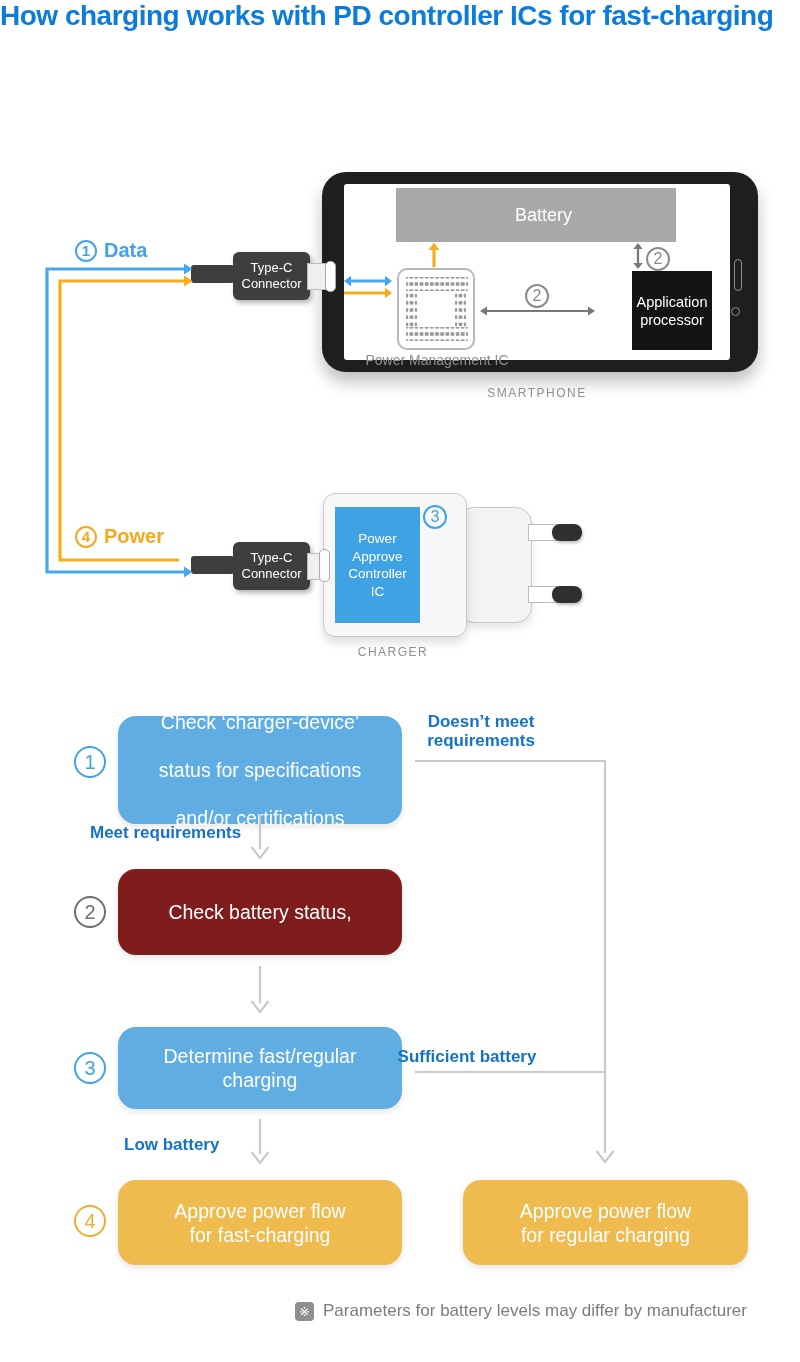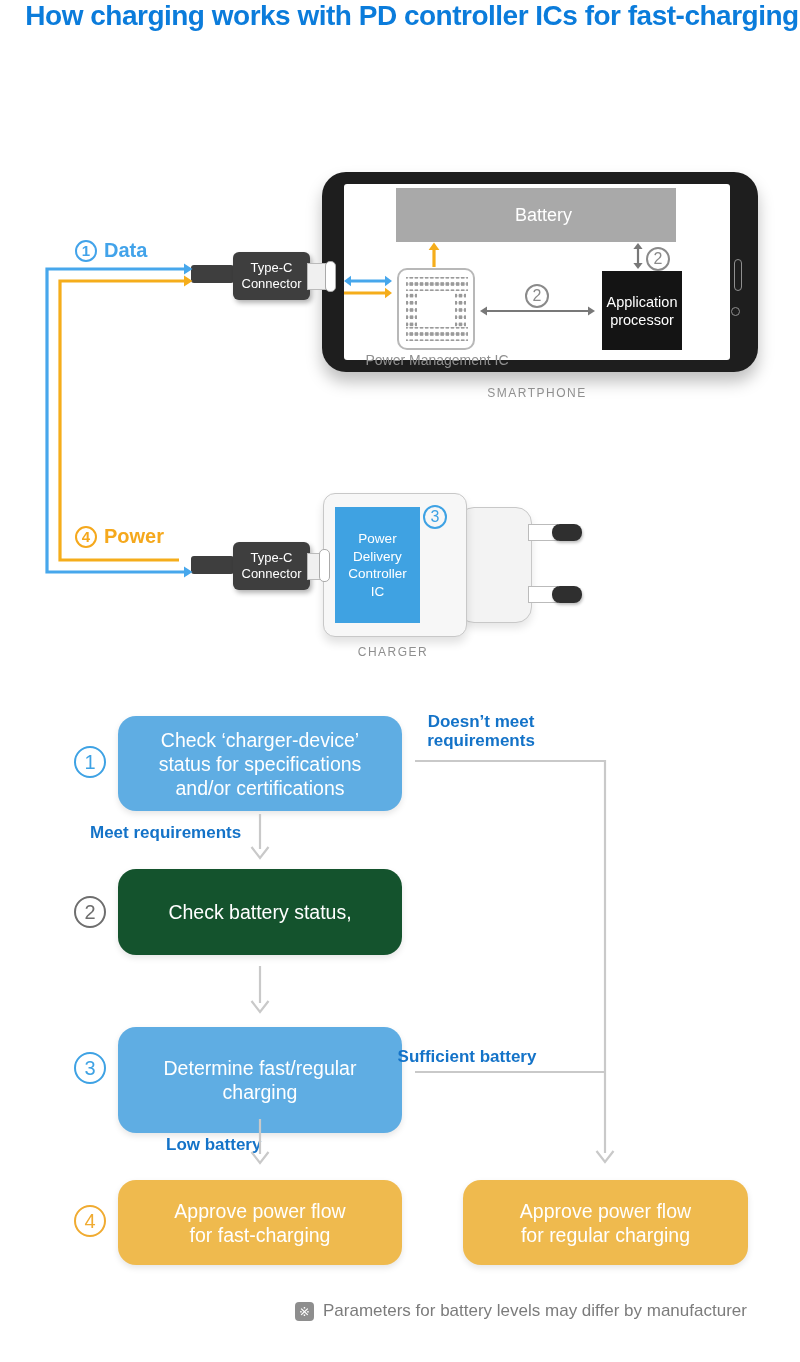--- a/index.html
+++ b/index.html
@@ -1,39 +1,39 @@
 <!DOCTYPE html>
 <html><head>
 <meta charset="utf-8">
 <style>
   * { margin:0; padding:0; box-sizing:border-box; }
   body { background:#ffffff; font-family:"Liberation Sans", sans-serif; }
   #canvas { position:relative; width:800px; height:1362px; background:#fff; overflow:hidden; }
   .abs { position:absolute; }
 
   
-  .title { left:0; top:72; width:800px; text-align:center; font-size:28px; font-weight:bold;
-           color:#0b7cdb; letter-spacing:-0.5px;padding-left:24px; }
+  .title { left:0; top:72; width:800px; text-align:left; font-size:28px; font-weight:bold;
+           color:#0b7cdb; letter-spacing:-0.5px; }
   .phone-frame { left:322px; top:172px; width:436px; height:200px; background:#1e1e1e;
                  border-radius:24px; box-shadow:0 10px 16px rgba(0,0,0,.25); }
   .phone-screen { left:344px; top:184px; width:386px; height:176px; background:#fff; border-radius:3px; }
   .battery-bar { left:396px; top:188px; width:280px; height:54px; background:#a9a9a9;
                  display:flex; align-items:center; justify-content:center;
                  color:#fff; font-size:18px;padding-left:15px; }
   .pmic-chip { left:397px; top:268px; width:78px; height:82px; background:#fff;
                border:2px solid #b8b8b8; border-radius:10px; }
   .dots { position:absolute;
           background-image:radial-gradient(circle, #9a9a9a 1.9px, transparent 2.3px);
           background-size:5.17px 7.2px; background-position:center; }
   .dots-top    { left:7px; top:7px;  width:62px; height:14px; }
   .dots-bottom { left:7px; bottom:7px; width:62px; height:14px; }
   .dots-left   { left:7px; top:21px; width:11px; height:38px; }
   .dots-right  { right:7px; top:21px; width:11px; height:38px; }
   .pmic-label { left:352px; top:352px; width:170px; text-align:center; font-size:14px; color:#8f8f8f; }
-  .ap-box { left:602px; top:271px; width:80px; height:79px; background:#141414; color:#fff;
+  .ap-box { left:632px; top:271px; width:80px; height:79px; background:#141414; color:#fff;
             font-size:14.5px; line-height:18px; display:flex; flex-direction:column;
             align-items:center; justify-content:center; text-align:center; }
   .badge { border-radius:50%; display:flex; align-items:center; justify-content:center; background:transparent; }
   .badge-sm { width:24px; height:24px; border:2px solid #8a8a8a; color:#8a8a8a; font-size:16px; }
   .badge-sm.blue { border-color:#3ea2e4; color:#3ea2e4; }
   .badge2-h { left:525px; top:284px; }
   .badge2-v { left:646px; top:247px; }
   .badge3-chg { left:423px; top:505px; }
   .bezel-pill { left:734px; top:259px; width:8px; height:32px; border:1.5px solid #909090; border-radius:5px; }
   .bezel-circle { left:731px; top:307px; width:9px; height:9px; border:1.5px solid #909090; border-radius:50%; }
@@ -85,32 +85,32 @@
             display:flex; align-items:center; justify-content:center; }
   .fbadge.blue { border-color:#3ea2e4; color:#3ea2e4; }
   .fbadge.gray { border-color:#6e6e6e; color:#6e6e6e; }
   .fbadge.yellow { border-color:#f0ab31; color:#f0ab31; }
   .fb1 { left:74px; top:746px; } .fb2 { left:74px; top:896px; }
   .fb3 { left:74px; top:1052px; } .fb4 { left:74px; top:1205px; }
 
   .fbox { width:284px; border-radius:18px; color:#fff; font-size:19.5px; line-height:24px;
           display:flex; flex-direction:column; align-items:center; justify-content:center;
           text-align:center; box-shadow:0 3px 6px rgba(0,0,0,.10); }
-  .fbox.blue { background:#5fade3; } .fbox.gray { background:#14532d; } .fbox.yellow { background:#efba4e; }
-  .fbox1 { left:118px; top:716px; height:95px; }
+  .fbox.blue { background:#5fade3; } .fbox.gray { background:#7f1d1d; } .fbox.yellow { background:#efba4e; }
+  .fbox1 { left:118px; top:716px; height:108px;gap:24px; }
   .fbox2 { left:118px; top:869px; height:86px; }
-  .fbox3 { left:118px; top:1027px; height:106px; }
+  .fbox3 { left:118px; top:1027px; height:82px; }
   .fbox4a { left:118px; top:1180px; height:85px; }
   .fbox4b { left:463px; top:1180px; width:285px; height:85px; }
 
   .flabel { color:#1473c8; font-size:17px; font-weight:bold; line-height:19px; }
   .lbl-doesnt { left:391px; top:712px; width:180px; text-align:center; }
   .lbl-meet { left:90px; top:823px; }
   .lbl-sufficient { left:387px; top:1047px; width:160px; text-align:center; }
-  .lbl-low { left:124px; top:1135px;margin-left:42px; }
+  .lbl-low { left:124px; top:1135px; }
 
   
   .note-icon { left:295px; top:1302px; width:19px; height:19px; background:#8e8e8e; border-radius:4px;
                color:#fff; font-size:13px; display:flex; align-items:center; justify-content:center;
                font-family:"DejaVu Sans", sans-serif; }
   .note-text { left:323px; top:1301px; font-size:17px; color:#7c7c7c; }
 
   svg.overlay { position:absolute; left:0; top:0; pointer-events:none; }
 </style>
 </head>
@@ -166,21 +166,21 @@
     <span class="prong-base"></span>
     <span class="prong-tip"></span>
   </div>
   <div class="abs prong prong-2">
     <span class="prong-base"></span>
     <span class="prong-tip"></span>
   </div>
   <div class="abs charger-body"></div>
   <div class="abs pd-box">
     <span>Power</span>
-    <span>Delivery</span>
+    <span>Approve</span>
     <span>Controller</span>
     <span>IC</span>
   </div>
   <div class="abs badge badge-sm blue badge3-chg">
     <span>3</span>
   </div>
 
   <div class="abs cable cable-charger"></div>
   <div class="abs typec-box typec-charger">
     <span>Type-C</span>

